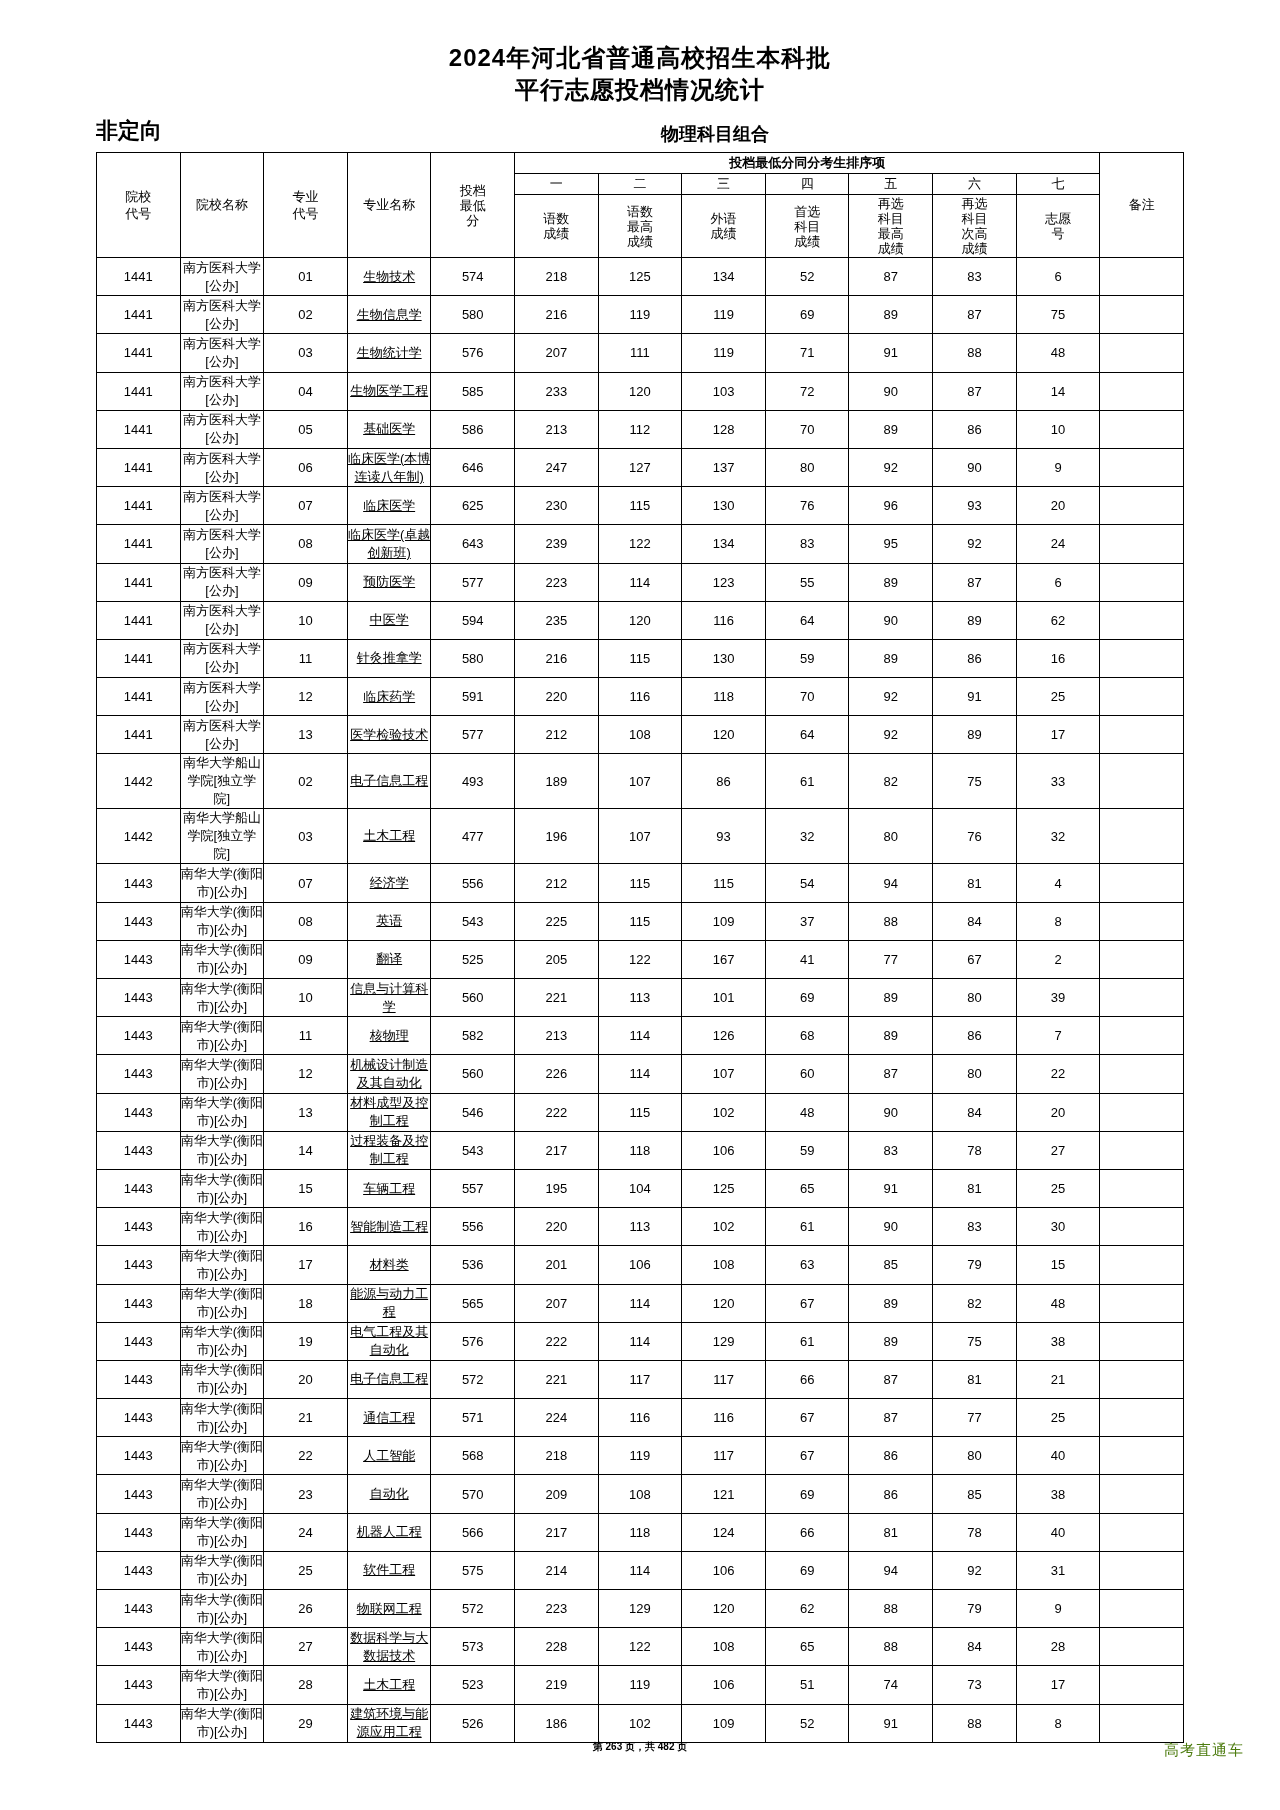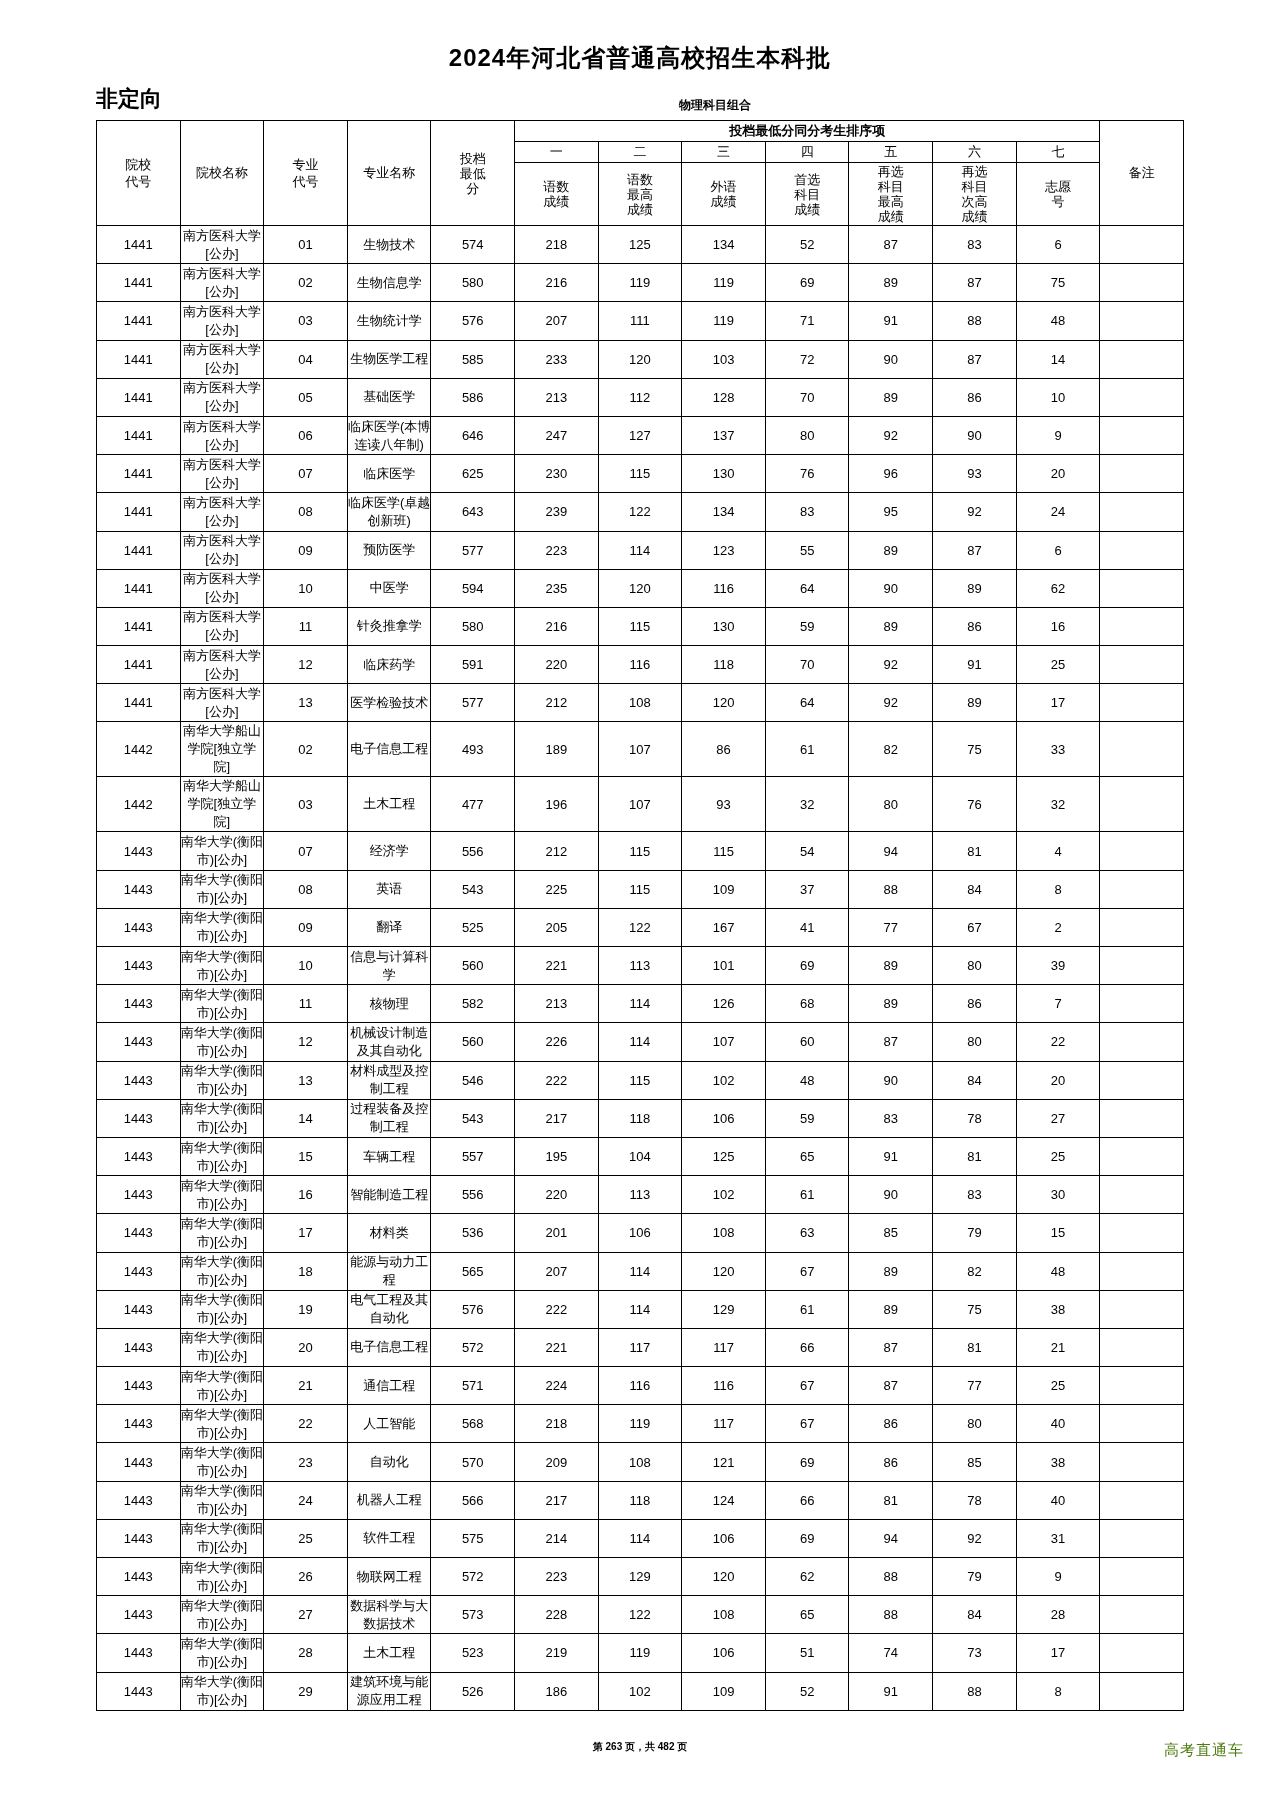--- a/index.html
+++ b/index.html
@@ -40,21 +40,21 @@
     height: 24px;
   }
   .subhead-left {
     font-size: 22px;
     font-weight: bold;
   }
   .subhead-center {
     position: absolute;
     left: 0; right: 0;
     text-align: center;
-    font-size: 12px;
+    font-size: 18px;
     font-weight: bold;
     padding-left: 150px;
     margin-top: 12px;
   }
   table.main {
     border-collapse: collapse;
     width: 100%;
     table-layout: fixed;
   }
   table.main th, table.main td {
@@ -81,21 +81,21 @@
     line-height: 15px;
   }
   .hdr-main {
     font-size: 14px;
     font-weight: normal;
     line-height: 18px;
   }
   td.c-code { width: 60px; }
   td.c-school { width: 200px; text-align: left; padding-left: 8px; font-size: 13.5px; }
   td.c-major-code { width: 52px; }
-  td.c-major { width: 215px; text-align: left; padding-left: 10px; font-size: 13.5px; }
+  td.c-major { width: 215px; text-align: left; padding-left: 10px; font-size: 13.5px; text-decoration: underline; }
   td.c-score { width: 46px; text-align: right; padding-right: 8px; }
   td.c-s { width: 44px; text-align: right; padding-right: 8px; }
   td.c-note { width: 88px; }
   tbody tr { height: 38.2px; }
   .footer {
     position: absolute;
     left: 0; right: 0;
     bottom: 36px;
     text-align: center;
     font-size: 10px;
@@ -113,20 +113,21 @@
     line-height: 17px;
   }
 </style>
 </head>
 <body>
 
 <div class="page">
 
   <div class="title-block">
     <div class="title-line">2024年河北省普通高校招生本科批</div>
+    <div class="title-line">平行志愿投档情况统计</div>
   </div>
 
   <div class="subhead">
     <div class="subhead-left">非定向</div>
     <div class="subhead-center">物理科目组合</div>
   </div>
 
   <table class="main">
     <thead>
       <tr>

